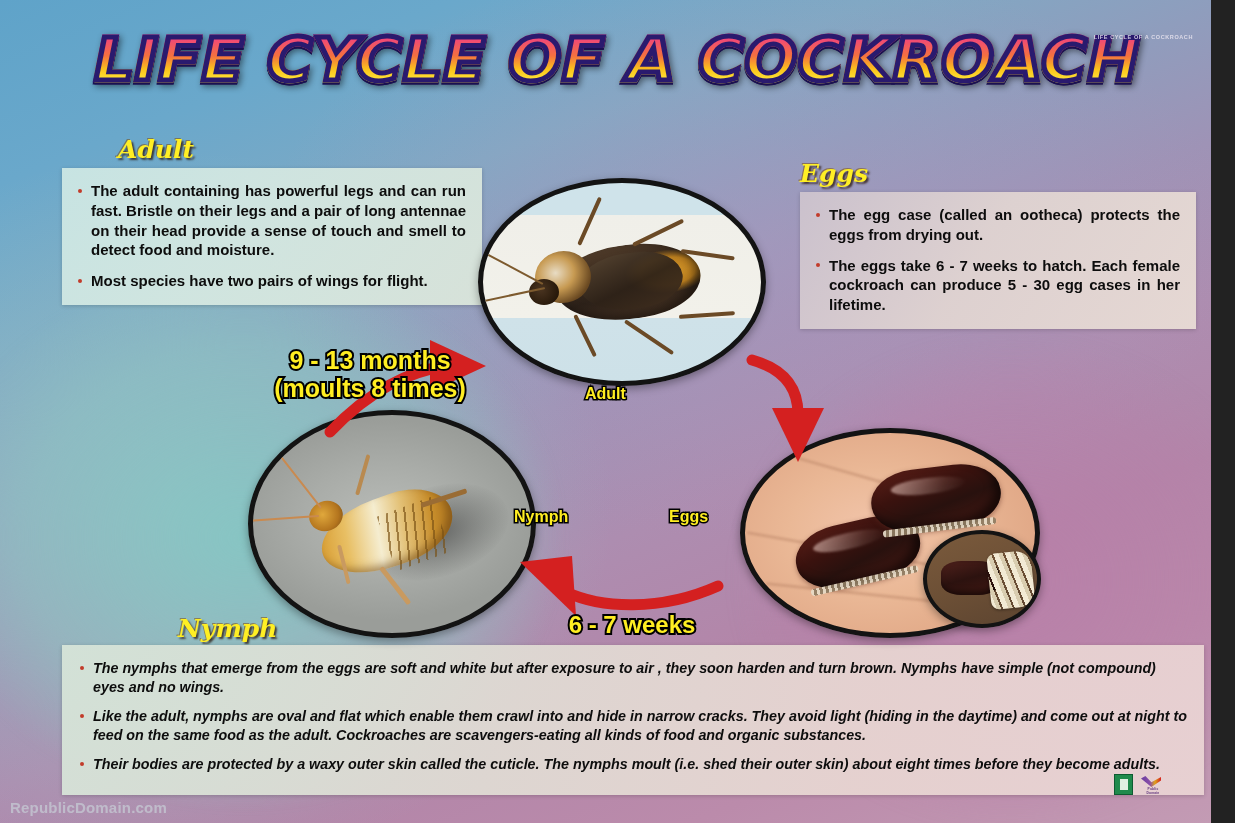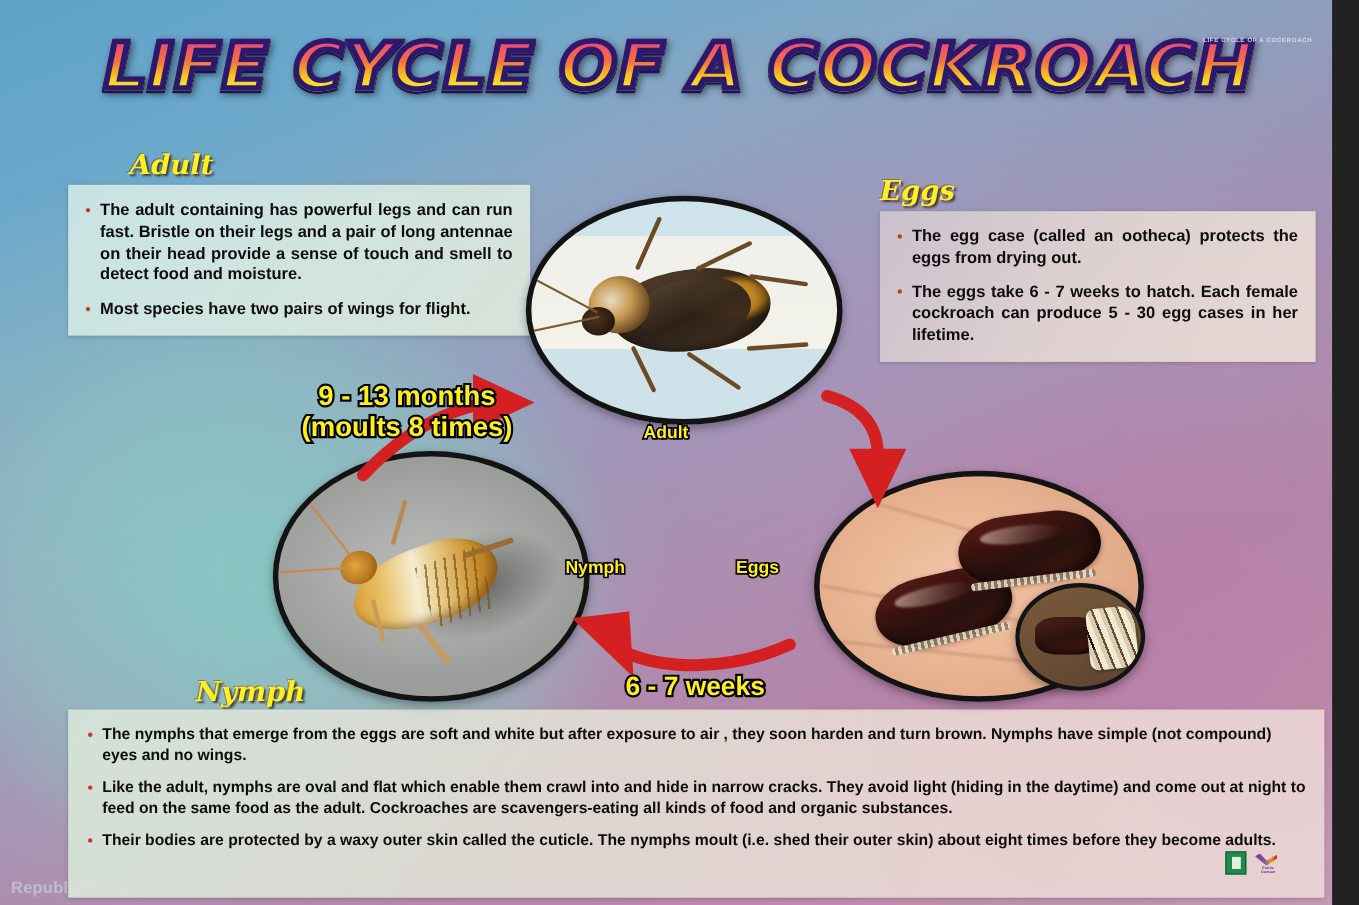--- a/index.html
+++ b/index.html
@@ -108,21 +108,22 @@
     left:62px;top:168px;width:390px;
     background:linear-gradient(125deg, rgba(206,232,228,.93) 0%, rgba(214,233,226,.92) 40%, rgba(222,233,220,.90) 100%);
   }
   #panel-eggs{
     left:800px;top:192px;width:366px;
     background:linear-gradient(120deg, rgba(206,196,206,.93) 0%, rgba(226,214,210,.92) 45%, rgba(234,222,214,.92) 100%);
   }
   #panel-nymph{
     left:62px;top:645px;width:1110px;
     background:linear-gradient(100deg, rgba(214,228,216,.94) 0%, rgba(224,220,212,.93) 38%, rgba(232,214,210,.93) 70%, rgba(234,212,212,.93) 100%);
-    padding:14px 16px 33px 16px;
+    padding:14px 16px 12px 16px;
+    font-style:italic;
   }
   .bullets{list-style:none;margin:0;padding:0;}
   .bullets li{
     position:relative;
     padding-left:15px;
     margin-bottom:11px;
     color:#0d0d0d;
     font-weight:bold;
     font-family:"Liberation Sans",sans-serif;
   }

